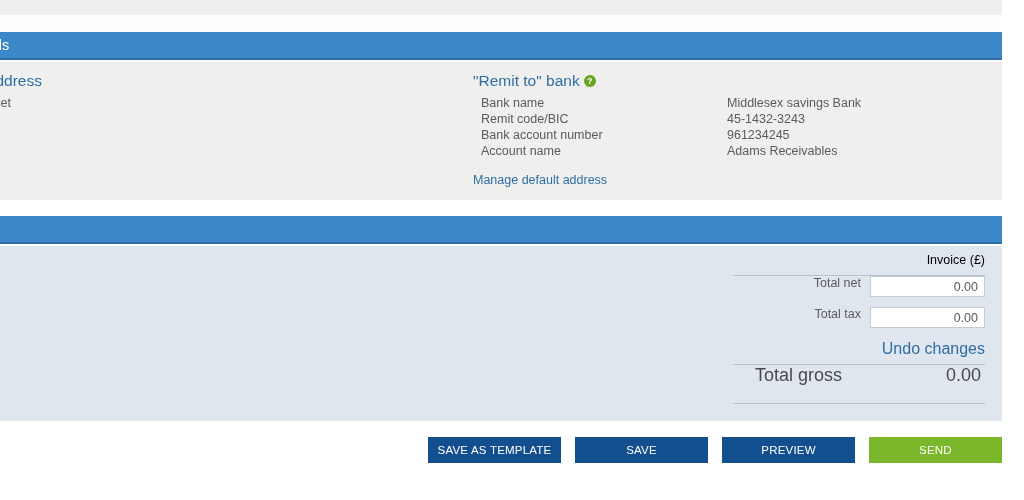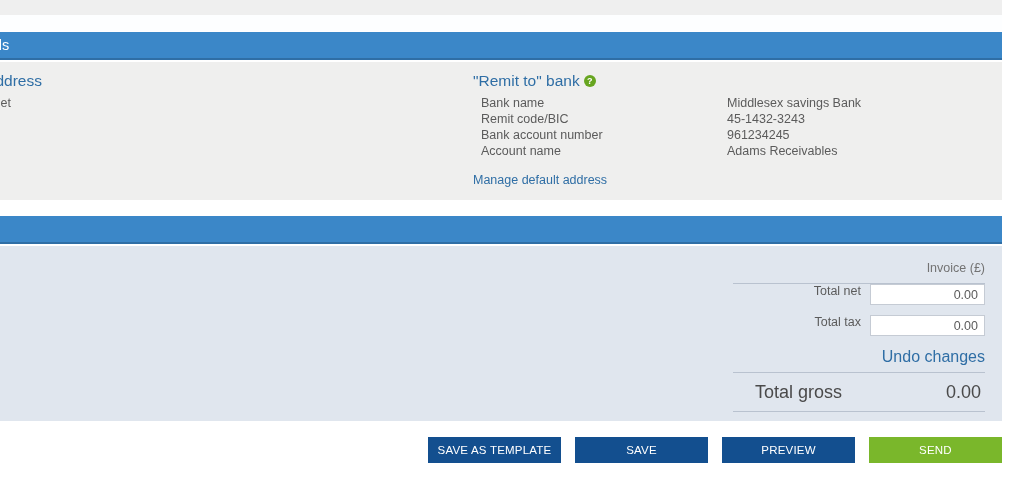--- a/index.html
+++ b/index.html
@@ -143,24 +143,24 @@
     width: 1002px; height: 175px;
     background: #e0e6ee;
   }
   .totals {
     position: absolute;
     right: 17px; top: 0;
     width: 252px;
   }
   .totals-currency {
     text-align: right;
-    color: #737373;
+    color: #000000;
     font-size: 12.5px;
     line-height: 16px;
-    padding-top: 14px;
+    padding-top: 6px;
     padding-bottom: 7px;
   }
   .rule {
     height: 1px;
     background: #b9c2cf;
     width: 100%;
   }
   .total-row {
     display: flex;
     justify-content: flex-end;
@@ -189,21 +189,21 @@
     padding-bottom: 6px;
   }
   .undo-link {
     color: #2f6ea5;
     font-size: 16px;
     text-decoration: none;
     cursor: pointer;
   }
   .gross-row {
     display: flex;
-    align-items: center;
+    align-items: flex-start;
     justify-content: space-between;
     height: 38px;
     padding: 0 4px 0 22px;
     gap: 42px;
   }
   .gross-row .g-label,
   .gross-row .g-value {
     color: #4a4a4a;
     font-size: 18px;
   }

